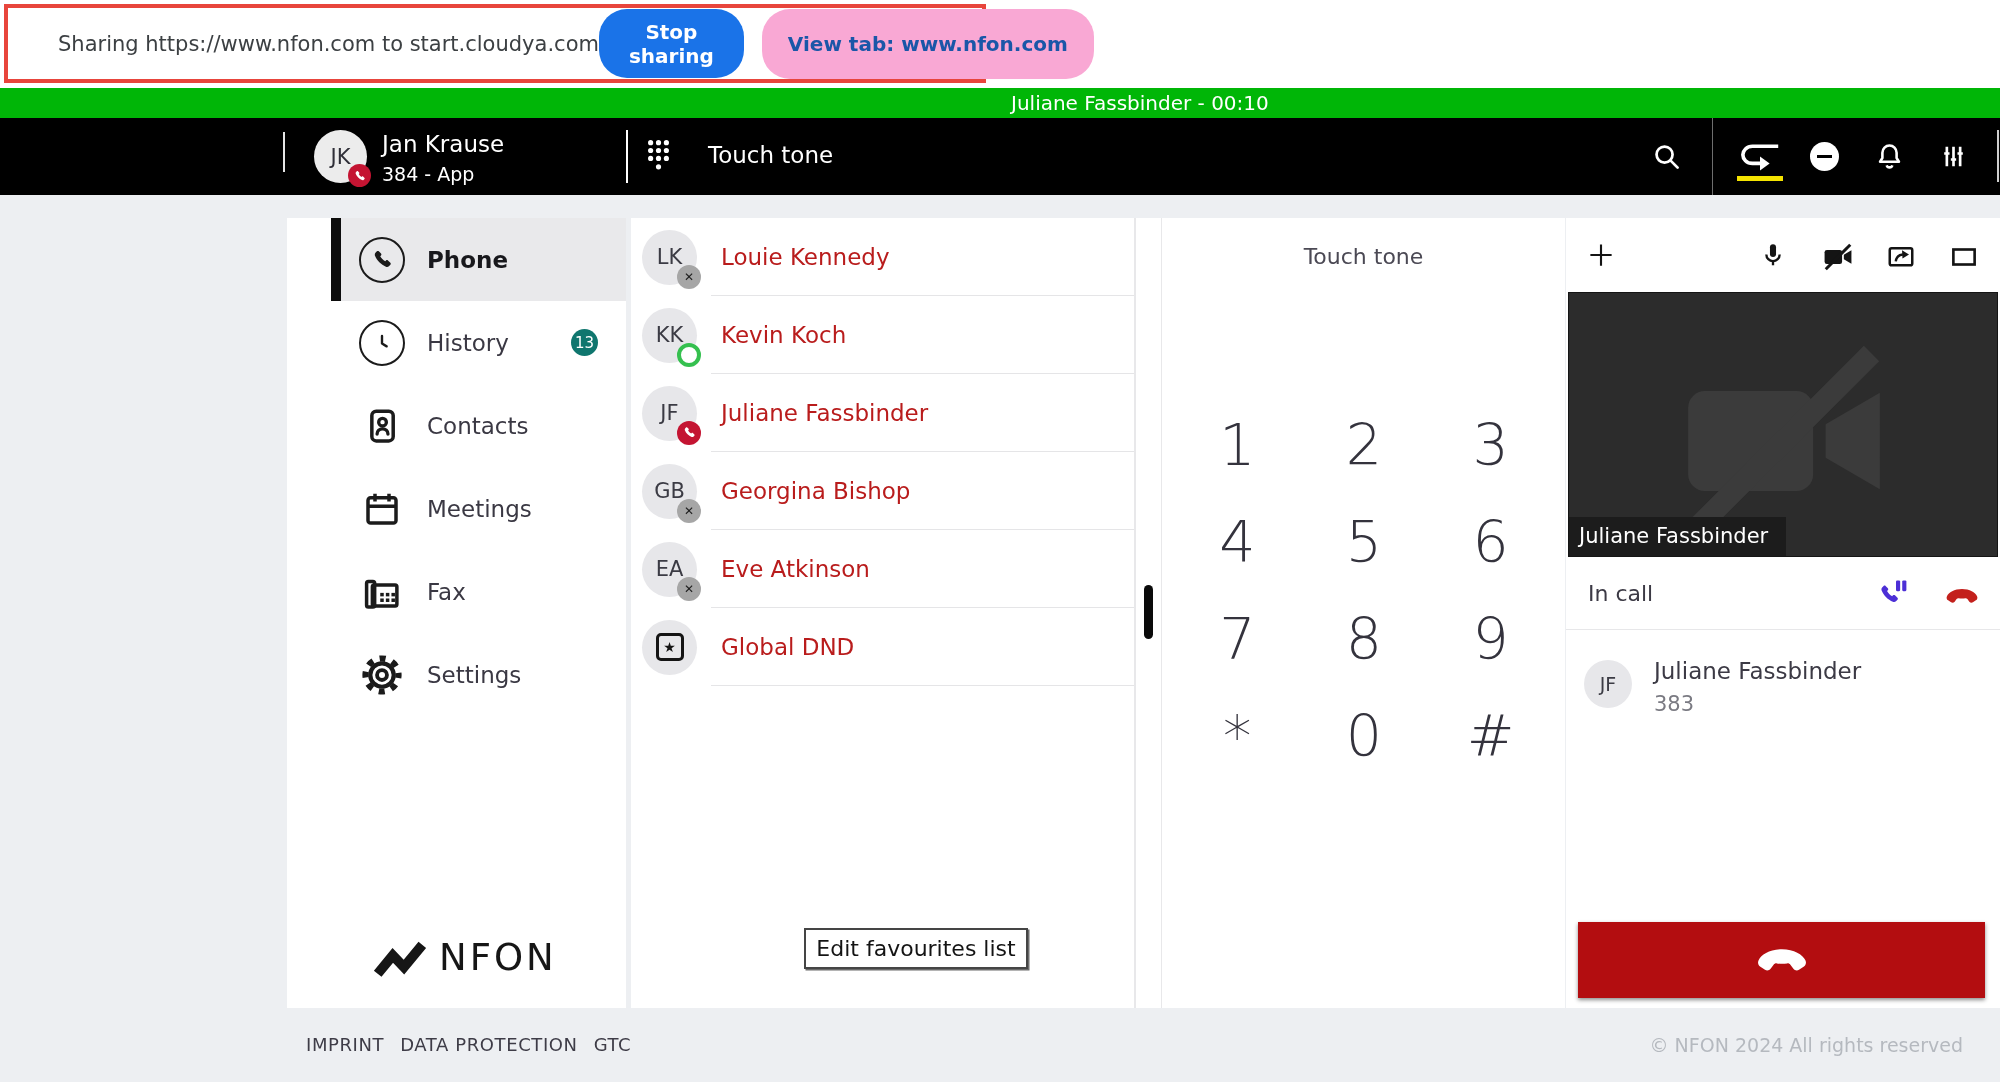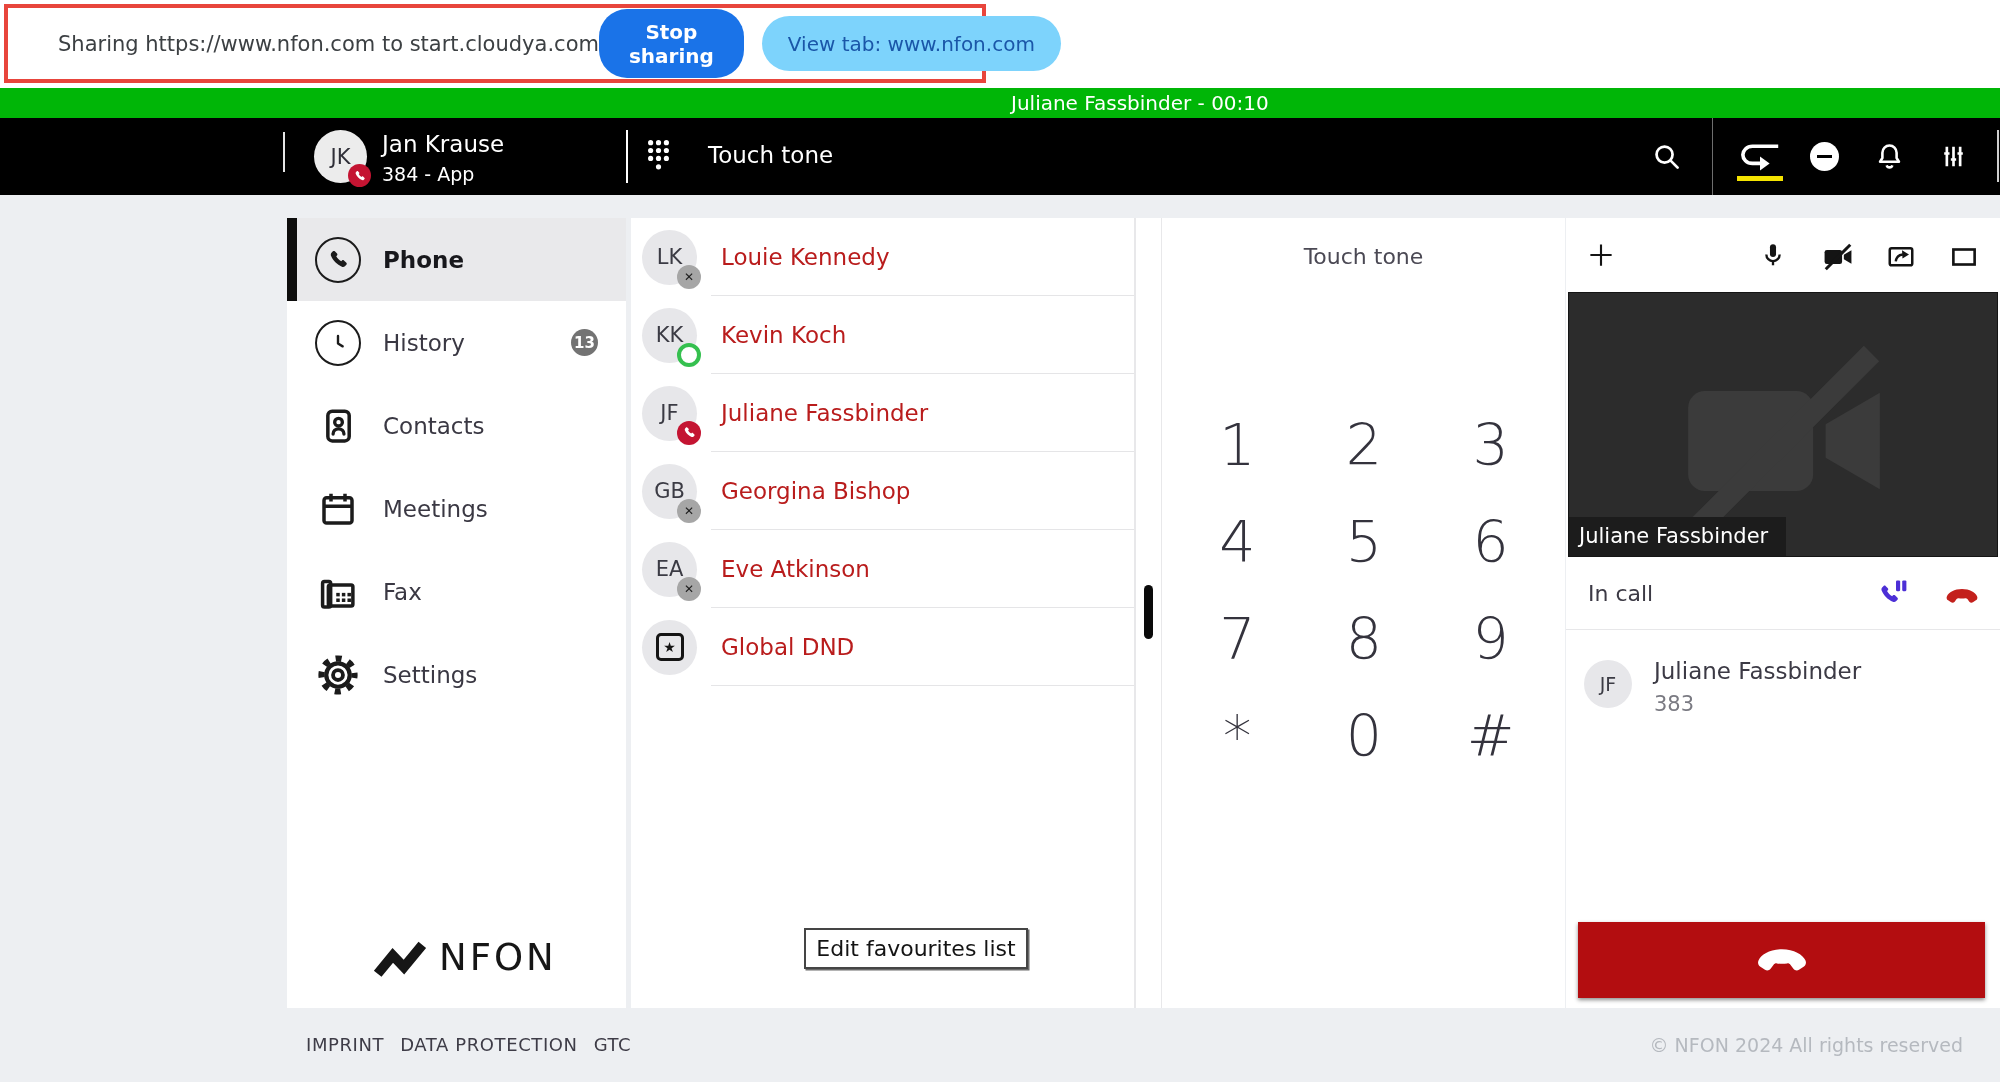--- a/index.html
+++ b/index.html
@@ -7,22 +7,22 @@
           font-family:"DejaVu Sans","Liberation Sans",sans-serif;}
   svg.ic{display:block;}
 
   
   .share-strip{position:absolute;left:0;top:0;width:2000px;height:88px;background:#ffffff;}
   .share-box{position:absolute;left:4px;top:4px;width:982px;height:79px;border:4px solid #e8453c;
              background:#fff;box-sizing:border-box;display:flex;align-items:center;padding-left:24px;}
   .share-msg{font-size:21px;color:#3c4043;margin-left:26px;white-space:nowrap;}
   .stop-btn{margin-left:auto;height:69px;border:none;border-radius:28px;background:#1a73e8;color:#fff;
             font-size:20px;font-weight:bold;padding:0 30px;font-family:inherit;cursor:pointer;}
-  .viewtab-btn{margin-left:18px;margin-right:8px;height:55px;border:none;border-radius:28px;background:#7dd3fc;
-            color:#1a56a8;font-size:20px;font-weight:normal;padding:0 26px;font-family:inherit;cursor:pointer;white-space:nowrap;}
+  .viewtab-btn{margin-left:18px;margin-right:8px;height:70px;border:none;border-radius:28px;background:#f9a8d4;
+            color:#1a56a8;font-size:20px;font-weight:bold;padding:0 26px;font-family:inherit;cursor:pointer;white-space:nowrap;}
 
   
   .call-banner{position:absolute;left:0;top:88px;width:2000px;height:30px;background:#00b607;}
   .call-banner span{position:absolute;left:1011px;top:0;line-height:30px;font-size:20px;color:#fff;white-space:nowrap;}
 
   
   .app-header{position:absolute;left:0;top:118px;width:2000px;height:77px;background:#000;color:#fff;}
   .hdr-tick{position:absolute;left:283px;top:14px;width:2px;height:40px;background:#e6e6e6;}
   .hdr-avatar{position:absolute;left:314px;top:12px;width:53px;height:53px;border-radius:50%;background:#ececec;
               color:#2f2f38;font-size:21px;display:flex;align-items:center;justify-content:center;}
@@ -36,30 +36,30 @@
   .fwd-underline{position:absolute;left:1737px;top:58px;width:46px;height:5px;background:#f4e300;}
   .dnd-circle{position:absolute;left:1810px;top:24px;width:29px;height:29px;border-radius:50%;background:#fff;
               display:flex;align-items:center;justify-content:center;}
   .dnd-circle i{display:block;width:15px;height:3.5px;background:#000;}
 
   
   .panel{position:absolute;top:218px;height:790px;background:#fff;}
 
   
   .sidebar{left:287px;width:339px;}
-  .side-item{position:relative;height:83px;display:flex;align-items:center;padding-left:28px;box-sizing:border-box;cursor:pointer;}
+  .side-item{position:relative;height:83px;display:flex;align-items:center;padding-left:28px;box-sizing:border-box;cursor:pointer;margin-left:44px;}
   .side-item.active{background:#e9e9eb;}
   .side-item.active::before{content:'';position:absolute;left:0;top:0;width:10px;height:100%;background:#0d0d0d;}
   .ring{width:46px;height:46px;border:2.5px solid #1b1b1b;border-radius:50%;box-sizing:border-box;
         display:flex;align-items:center;justify-content:center;color:#1b1b1b;flex:0 0 auto;}
   .plainic{width:46px;height:46px;display:flex;align-items:center;justify-content:center;color:#1b1b1b;flex:0 0 auto;}
   .side-label{margin-left:22px;font-size:23px;color:#3a3843;}
   .side-item.active .side-label{font-weight:bold;color:#18181c;}
-  .badge-13{position:absolute;right:28px;top:28px;width:27px;height:27px;border-radius:50%;background:#737373;
-            color:#fff;font-size:15px;font-weight:bold;display:flex;align-items:center;justify-content:center;}
+  .badge-13{position:absolute;right:28px;top:28px;width:27px;height:27px;border-radius:50%;background:#0f766e;
+            color:#fff;font-size:15px;font-weight:normal;display:flex;align-items:center;justify-content:center;}
   .side-logo{position:absolute;left:86px;top:718px;display:flex;align-items:flex-end;}
   .side-logo .word{font-size:37px;letter-spacing:3px;color:#161616;margin-left:12px;font-weight:400;}
 
   
   .favs{left:631px;width:504px;border-right:1px solid #e8e8ea;box-sizing:border-box;}
   .fav-row{position:relative;height:78px;display:flex;align-items:center;padding-left:11px;box-sizing:border-box;cursor:pointer;}
   .fav-row::after{content:'';position:absolute;left:80px;right:0;bottom:0;height:1px;background:#e5e5e7;}
   .fav-avatar{position:relative;width:55px;height:55px;border-radius:50%;background:#e7e7ea;color:#3b3b44;
               font-size:21px;display:flex;align-items:center;justify-content:center;flex:0 0 auto;}
   .fav-name{margin-left:24px;font-size:23px;color:#b91c1c;}

